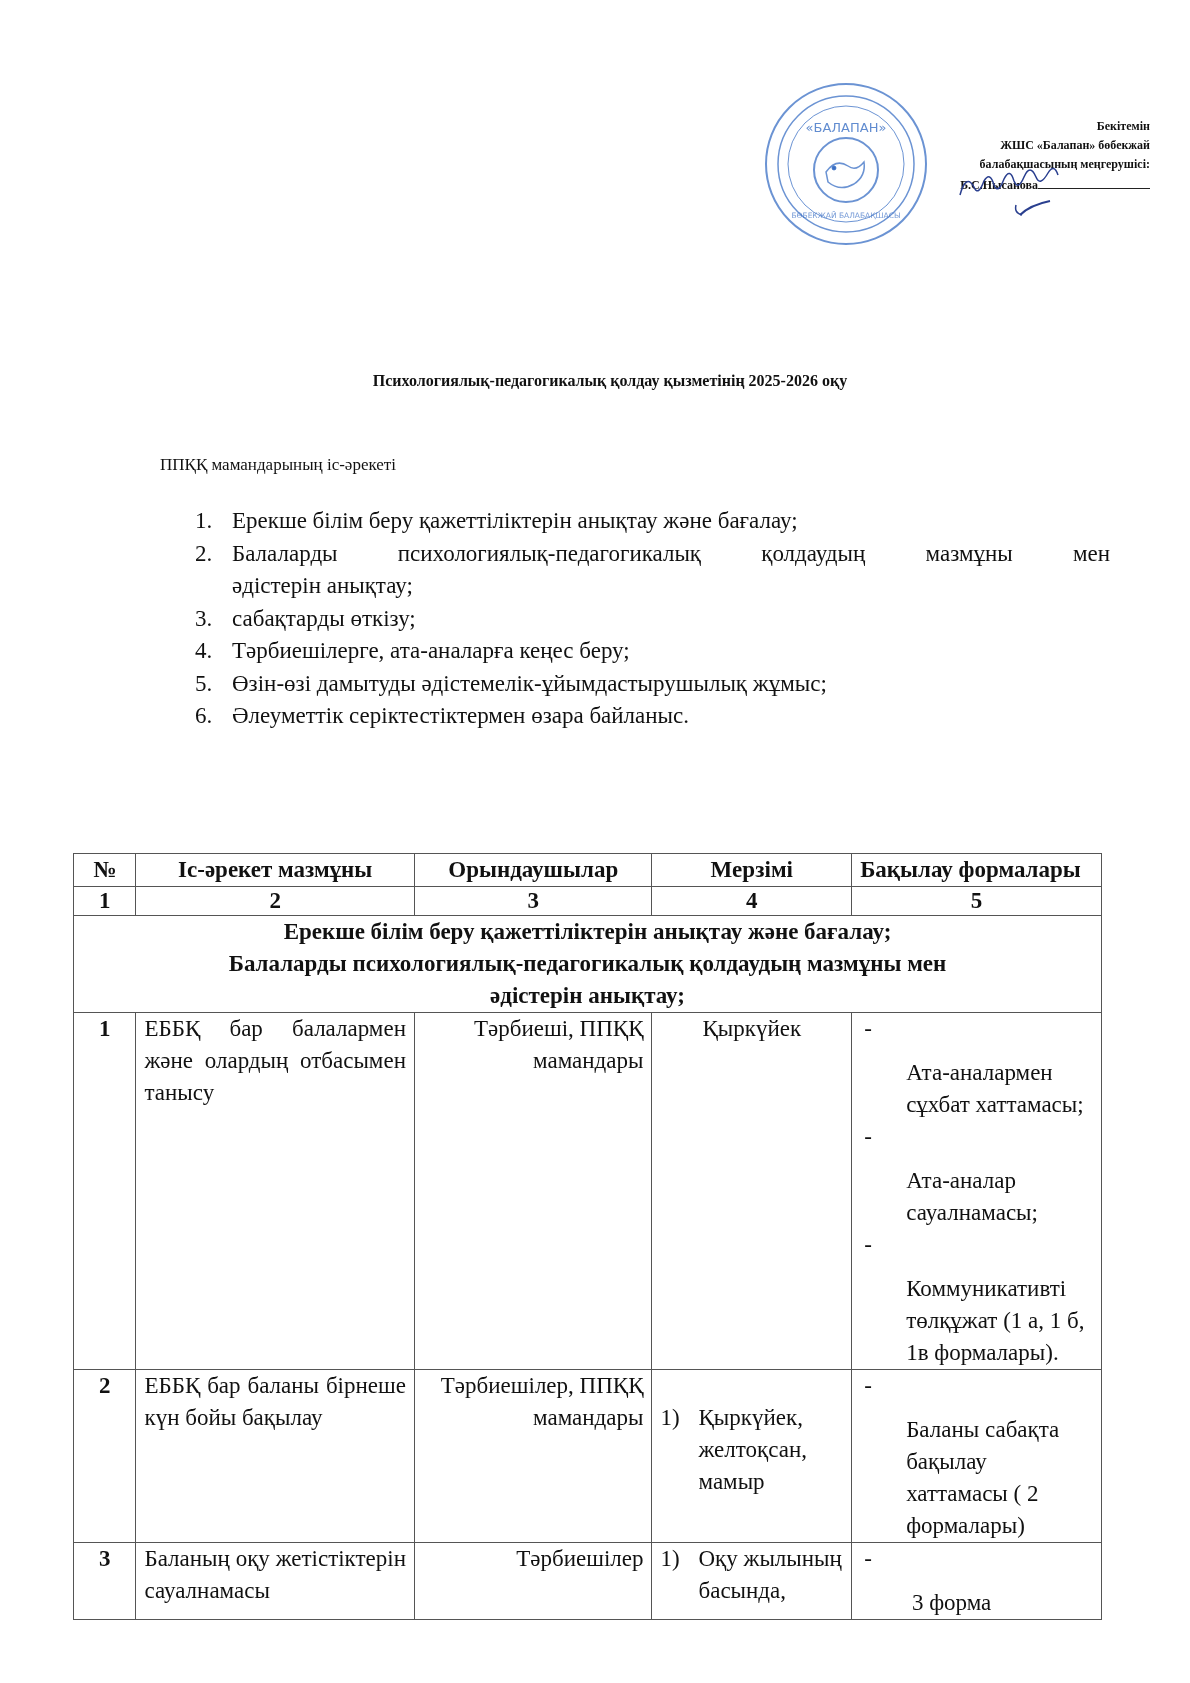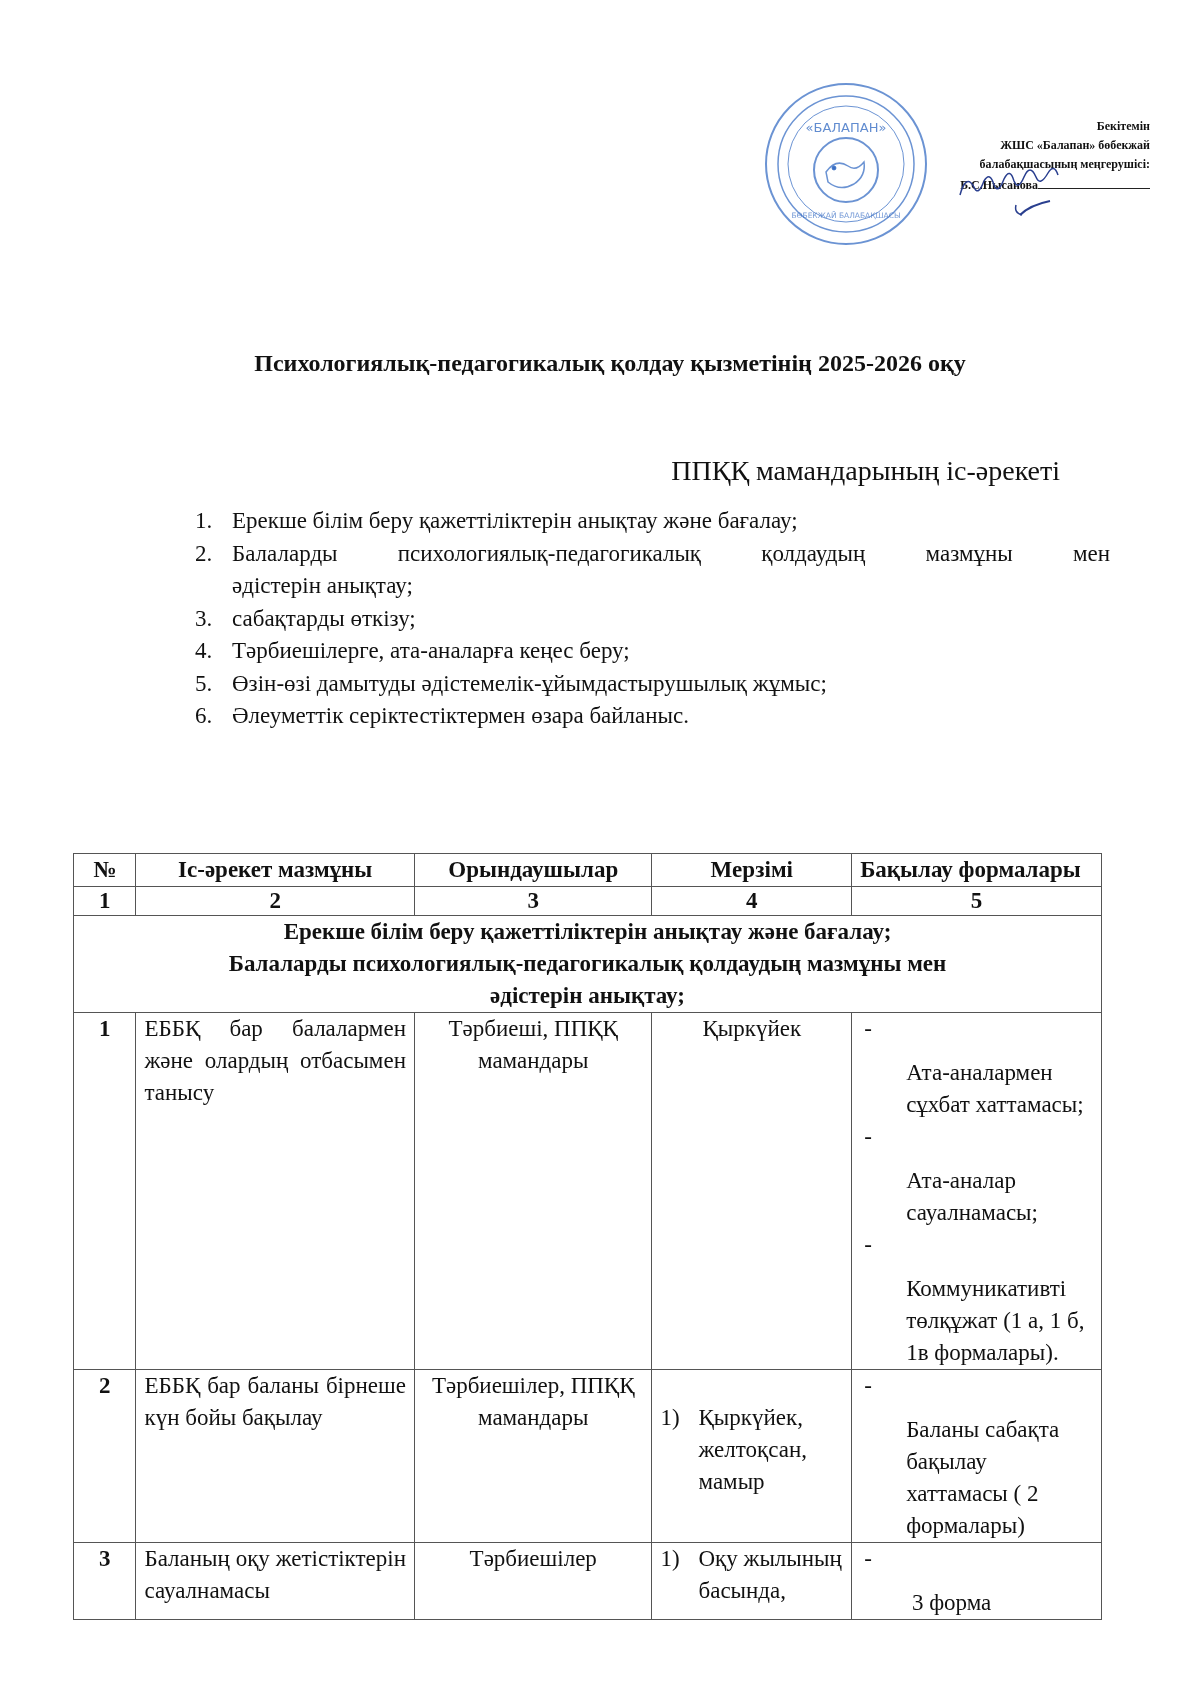--- a/index.html
+++ b/index.html
@@ -17,46 +17,46 @@
       position: absolute; right: 0; top: 42px; width: 300px;
       text-align: right; font-weight: bold; font-size: 12px; line-height: 19px;
     }
     .approval-text .sig-line {
       display: inline-block; width: 112px; border-bottom: 1.5px solid #222; height: 14px; vertical-align: baseline; position: relative;
     }
     .signature {
       position: absolute; left: 250px; top: 80px; width: 140px; height: 70px;
     }
     .title {
-      position: absolute; left: 160px; top: 348px; width: 900px; text-align: center;
-      font-weight: bold; font-size: 24px; line-height: 30px;
+      position: absolute; left: 160px; top: 366px; width: 900px; text-align: center;
+      font-weight: bold; font-size: 16px; line-height: 30px;
     }
     .subtitle {
-      position: absolute; left: 160px; top: 455px; width: 900px; text-align: right;
-      font-size: 28px;
+      position: absolute; left: 160px; top: 455px; width: 900px; text-align: left;
+      font-size: 17px;
     }
     .activities {
       position: absolute; left: 195px; top: 505px; width: 915px; margin: 0; padding: 0; list-style: none;
       font-size: 23px; line-height: 32.5px;
     }
     .activities li { display: flex; text-align: justify; text-align-last: left; }
     .activities .num { width: 37px; flex: 0 0 37px; }
     .activities .txt { flex: 1; text-align: justify; }
     .activities li.wrap .txt { text-align-last: left; }
     table.plan {
       position: absolute; left: 73px; top: 853px; width: 1029px;
       border-collapse: collapse; font-size: 23px; line-height: 32px;
     }
     table.plan td, table.plan th {
       border: 1.5px solid #555; vertical-align: top; padding: 0 8px;
     }
     table.plan th { font-weight: bold; text-align: center; }
     .c-no { width: 44px; text-align: center; font-weight: bold; }
     .c-act { width: 255px; text-align: justify; }
-    .c-exec { width: 215px; text-align: center; }
+    .c-exec { width: 215px; text-align: right; }
     .c-term { width: 178px; text-align: center; font-family: Liberation Serif, serif; }
     .c-ctrl { width: 227px; }
     .section-row td { text-align: center; font-weight: bold; }
     .nums-row td { text-align: center; font-weight: bold; line-height: 28px; }
     .dash-list { list-style: none; margin: 0; padding: 0; }
     .dash-list li { display: flex; }
     .dash-list .d { width: 42px; flex: 0 0 42px; padding-left: 4px; }
     .dash-list .t { flex: 1; margin-top: 44px; }
     .term-list { list-style: none; margin: 0; padding: 0; text-align: left; }
     .term-list li { display: flex; }

